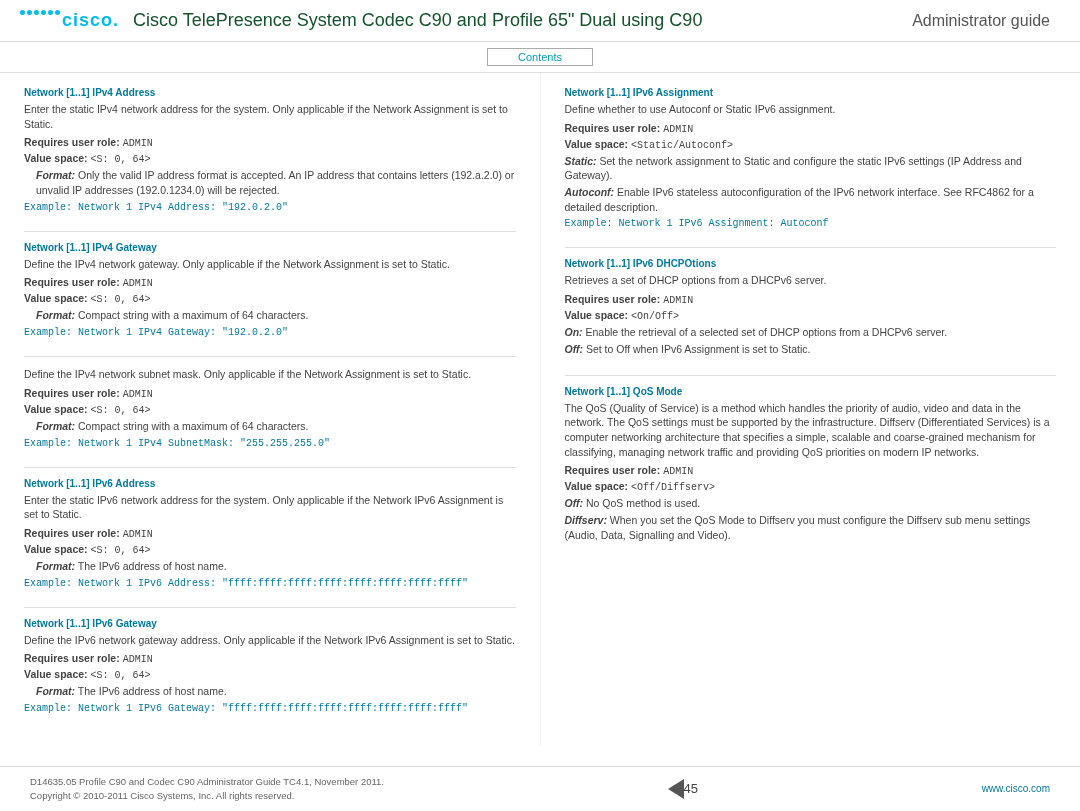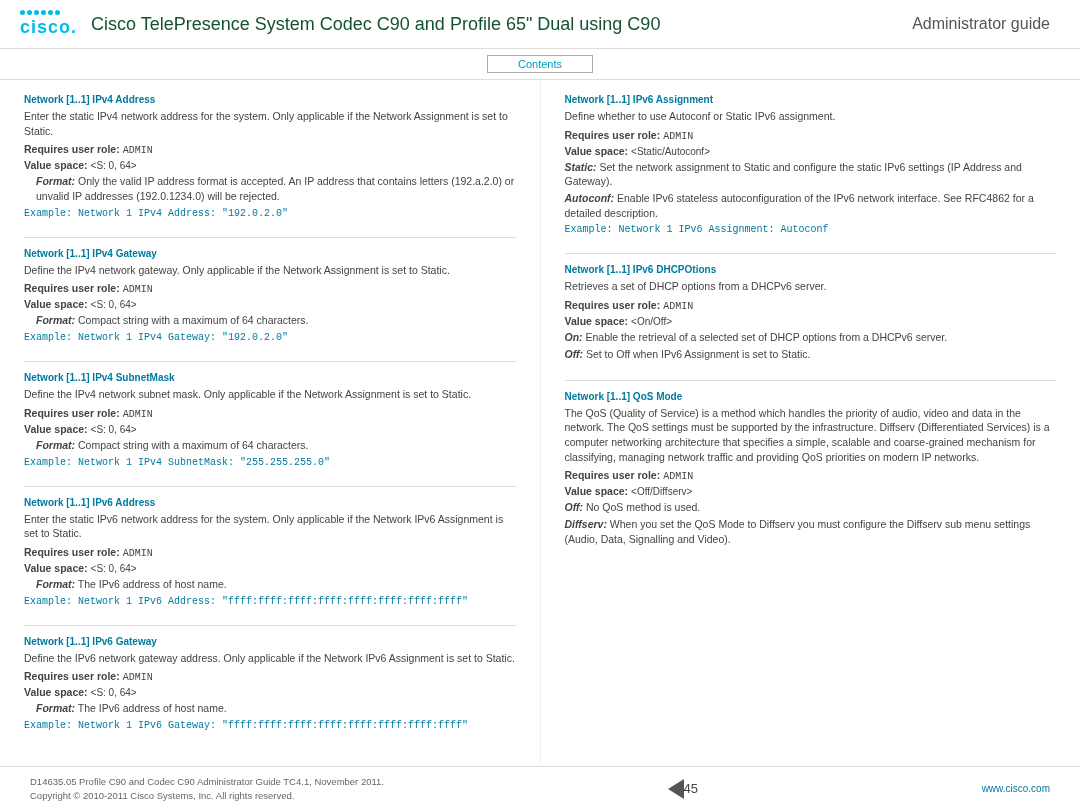--- a/index.html
+++ b/index.html
@@ -21,21 +21,21 @@
       padding: 10px 30px 10px 20px;
       border-bottom: 1px solid #ddd;
     }
     .header-left {
       display: flex;
       align-items: center;
       gap: 14px;
     }
     .cisco-logo {
       display: flex;
-      flex-direction: column;
+      flex-direction: row;
       gap: 2px;
       justify-content: space-between;
     }
     .cisco-dots {
       display: flex;
       gap: 2px;
     }
     .cisco-dot {
       width: 5px;
       height: 5px;
@@ -118,21 +118,21 @@
     }
     .value-space-row {
       font-size: 10.5px;
       margin-bottom: 3px;
       color: #444;
     }
     .value-space-row span.label {
       font-weight: bold;
     }
     .value-space-row span.mono {
-      font-family: Liberation Sans, sans-serif;
+      font-family: Liberation Mono, monospace;
       font-size: 10px;
     }
     .format-note {
       font-size: 10.5px;
       color: #444;
       margin-left: 12px;
       margin-bottom: 2px;
       line-height: 1.4;
     }
     .format-note span.bold {
@@ -257,21 +257,20 @@
       </div>
       <div class="format-note">
         <span class="bold">Format:</span> Compact string with a maximum of 64 characters.
       </div>
       <div class="example-line">Example: Network 1 IPv4 Gateway: "192.0.2.0"</div>
     </div>
 
     <hr class="divider">
 
     <div class="section">
-      <div class="section-title">Network [1..1] IPv4 SubnetMask</div>
       <div class="section-desc">Define the IPv4 network subnet mask. Only applicable if the Network Assignment is set to Static.</div>
       <div class="requires-row">
         <span class="label">Requires user role: </span><span class="value">ADMIN</span>
       </div>
       <div class="value-space-row">
         <span class="label">Value space: </span><span class="mono">&lt;S: 0, 64&gt;</span>
       </div>
       <div class="format-note">
         <span class="bold">Format:</span> Compact string with a maximum of 64 characters.
       </div>

